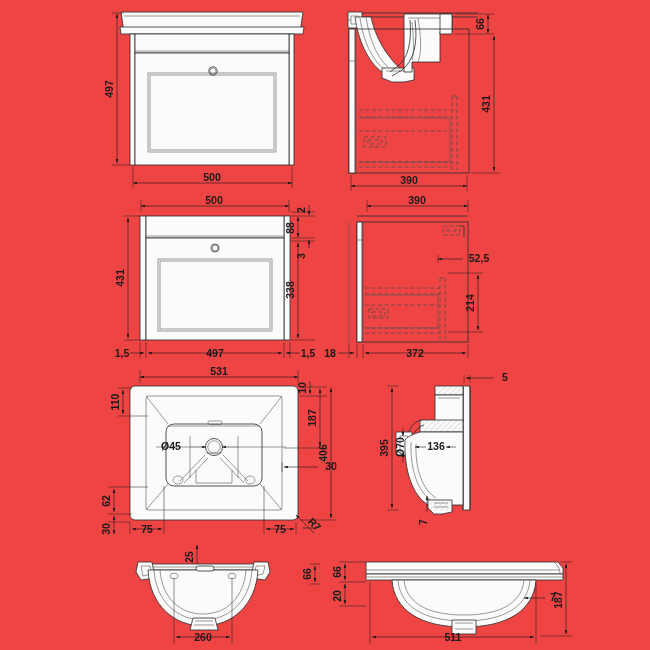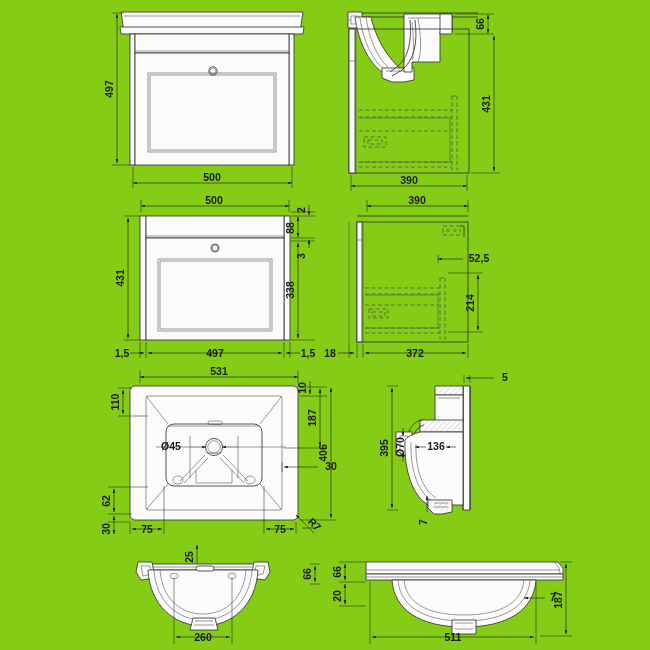--- a/index.html
+++ b/index.html
@@ -4,21 +4,21 @@
 <style>
   html, body {
     margin: 0;
     padding: 0;
     background: #ffffff;
   }
   #sheet {
     position: relative;
     width: 650px;
     height: 650px;
-    background: #84cc16;
+    background: #ef4444;
     font-family: "Liberation Sans", sans-serif;
     overflow: hidden;
   }
   #sheet svg {
     position: absolute;
     left: 0;
     top: 0;
   }
   .dimtext {
     font-family: "Liberation Sans", sans-serif;

